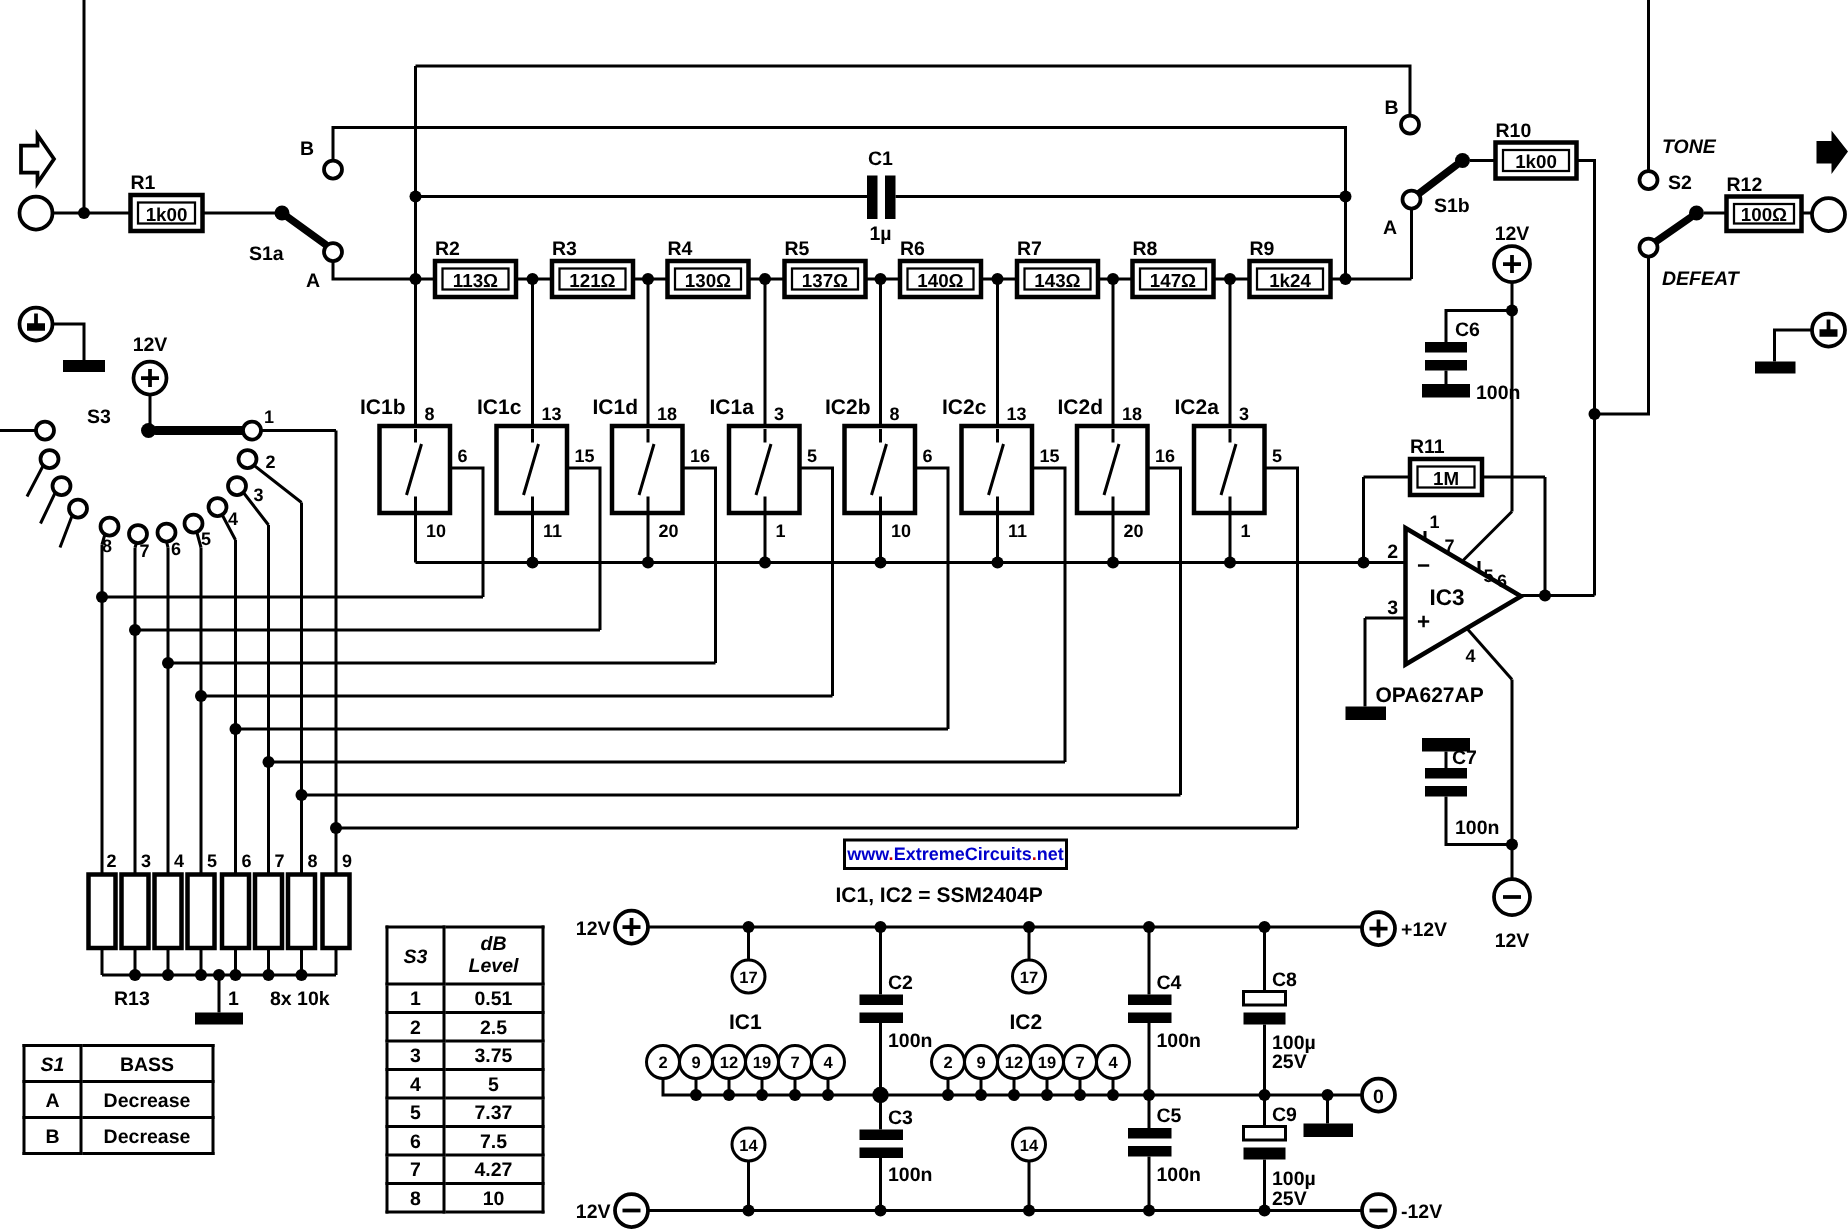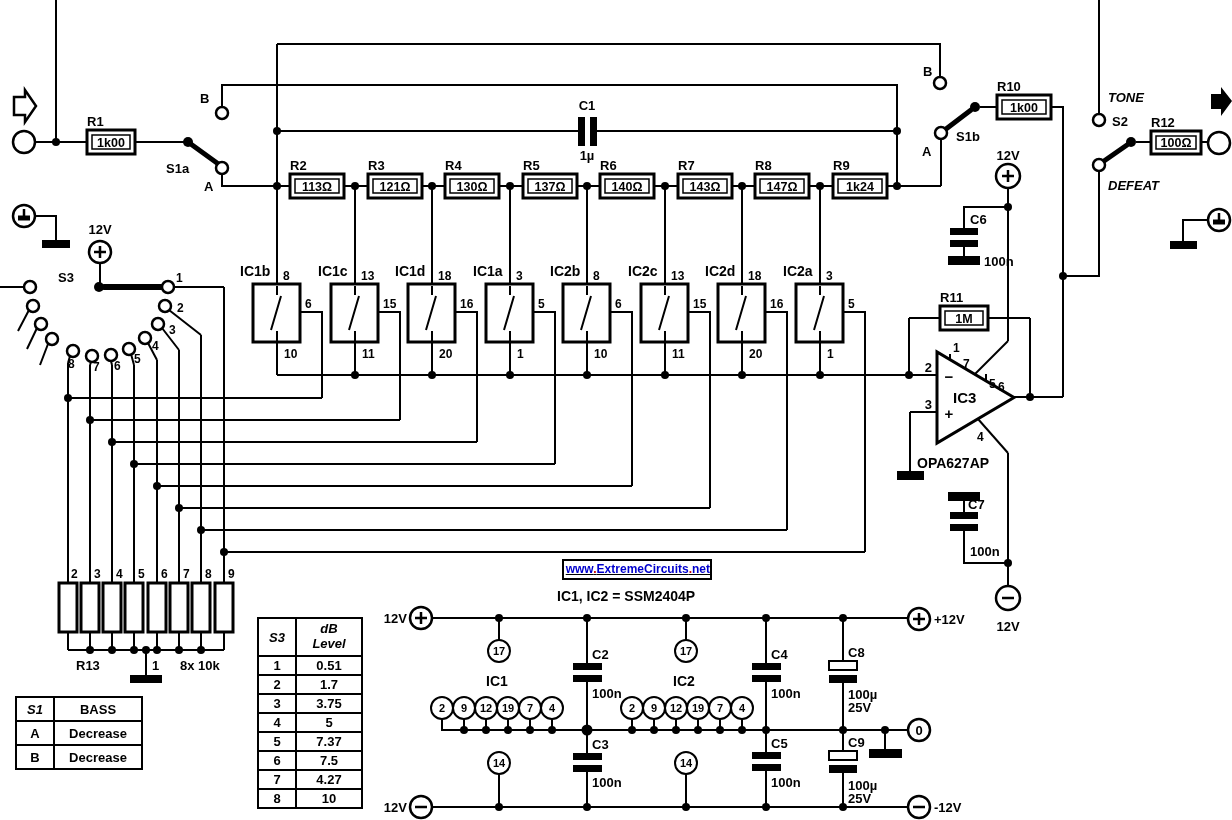--- a/index.html
+++ b/index.html
@@ -20,22 +20,22 @@
   .hplate{fill:#fff;stroke:#000;stroke-width:2}
   .gbar{fill:#000;stroke:none}
   .sym{stroke:#000;stroke-width:2.5;fill:none}
   .s11{font-size:11px}.s12{font-size:12px}.s125{font-size:12.5px}.s14{font-size:14px}.s15{font-size:15px}
   .it{font-style:italic}
   .mid{text-anchor:middle}.end{text-anchor:end}
   .tbl{position:absolute;border-collapse:collapse;background:#fff;font-weight:bold;font-size:13px;color:#000}
   .tbl td{border:2px solid #000;text-align:center;vertical-align:middle;padding:0}
   .tbl{border:2px solid #000}
   .badge{position:absolute;left:562px;top:559px;width:146px;height:17px;border:2px solid #000;
-         background:#fff;text-align:right;font-weight:bold;font-size:12px;line-height:16px;
-         text-decoration:underline;white-space:nowrap;letter-spacing:0px}
+         background:#fff;text-align:center;font-weight:bold;font-size:12px;line-height:16px;
+         white-space:nowrap;letter-spacing:0px}
   .bw{color:#0000cc}.bd{color:#cc0000}
 </style>
 </head>
 <body>
 
 <div class="stage">
 <svg width="1232" height="820" viewBox="0 0 1232 820">
 
   <g>
     <path class="w" d="M56,0 V142 M35,142 H87 M135,142 H188"></path>
@@ -563,21 +563,21 @@
       <div>dB</div>
       <div>Level</div>
     </td>
   </tr>
   <tr>
           <td style="height:17px">1</td>
           <td>0.51</td>
         </tr>
   <tr>
           <td style="height:17px">2</td>
-          <td>1.7</td>
+          <td>2.5</td>
         </tr>
   <tr>
           <td style="height:17px">3</td>
           <td>3.75</td>
         </tr>
   <tr>
           <td style="height:17px">4</td>
           <td>5</td>
         </tr>
   <tr>

